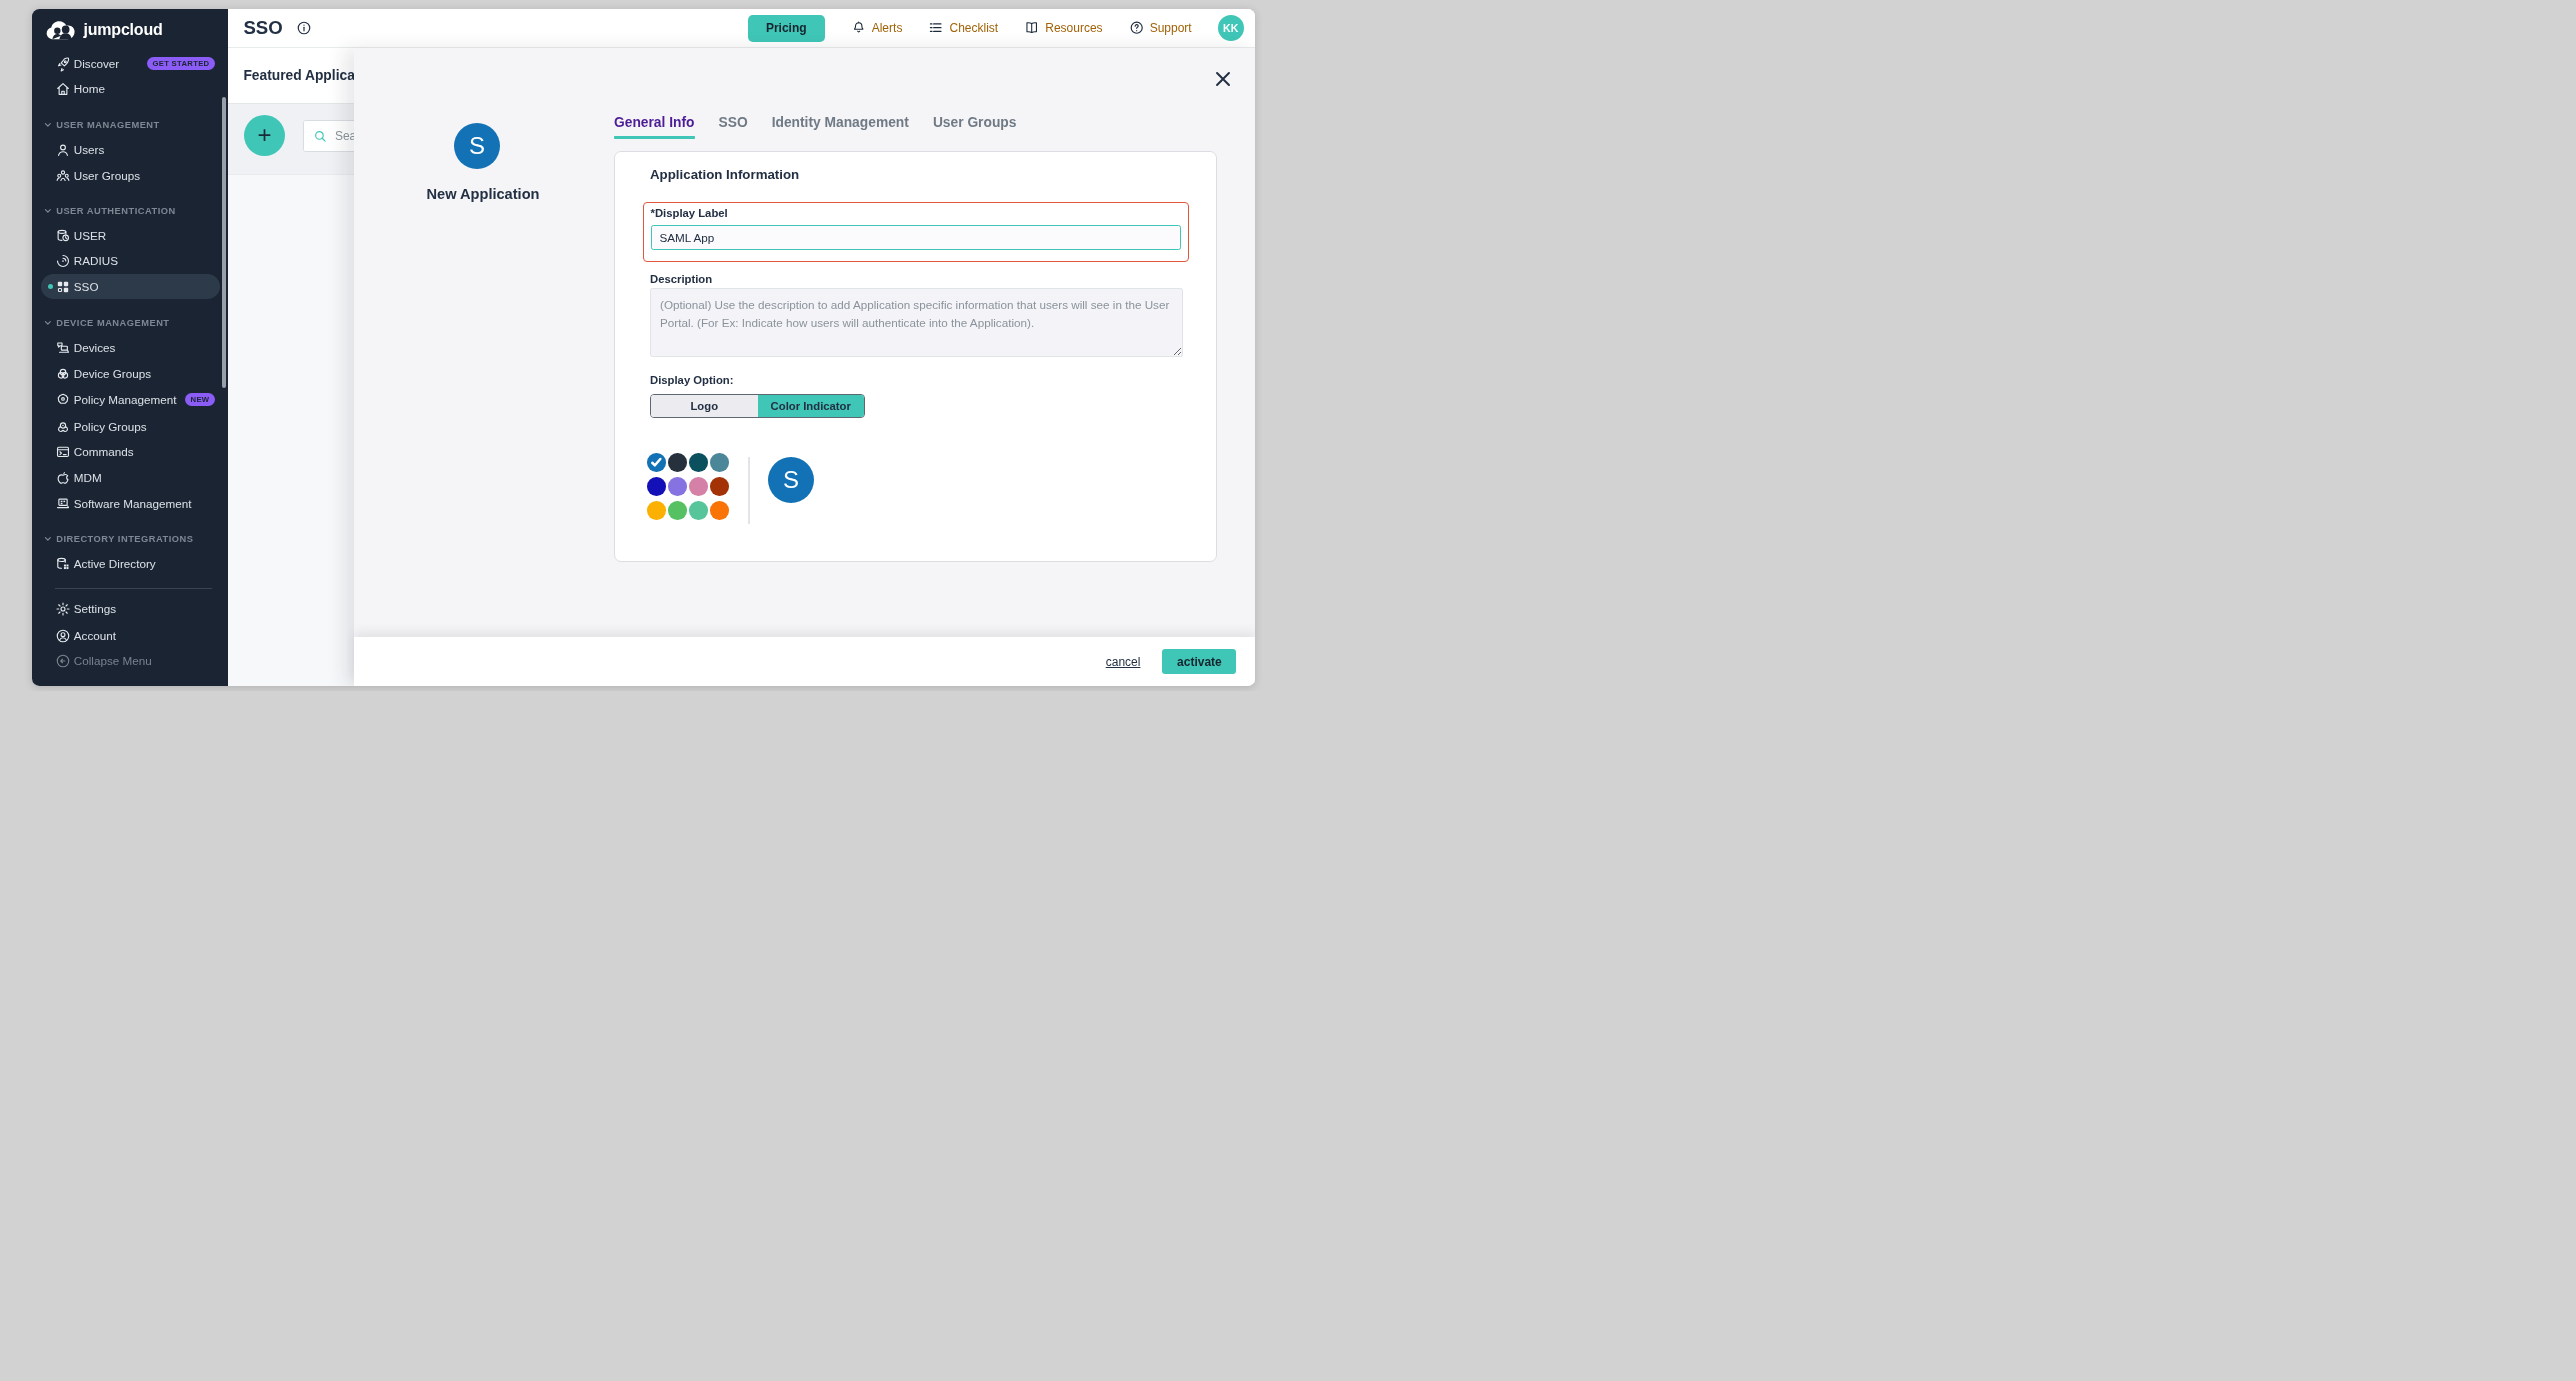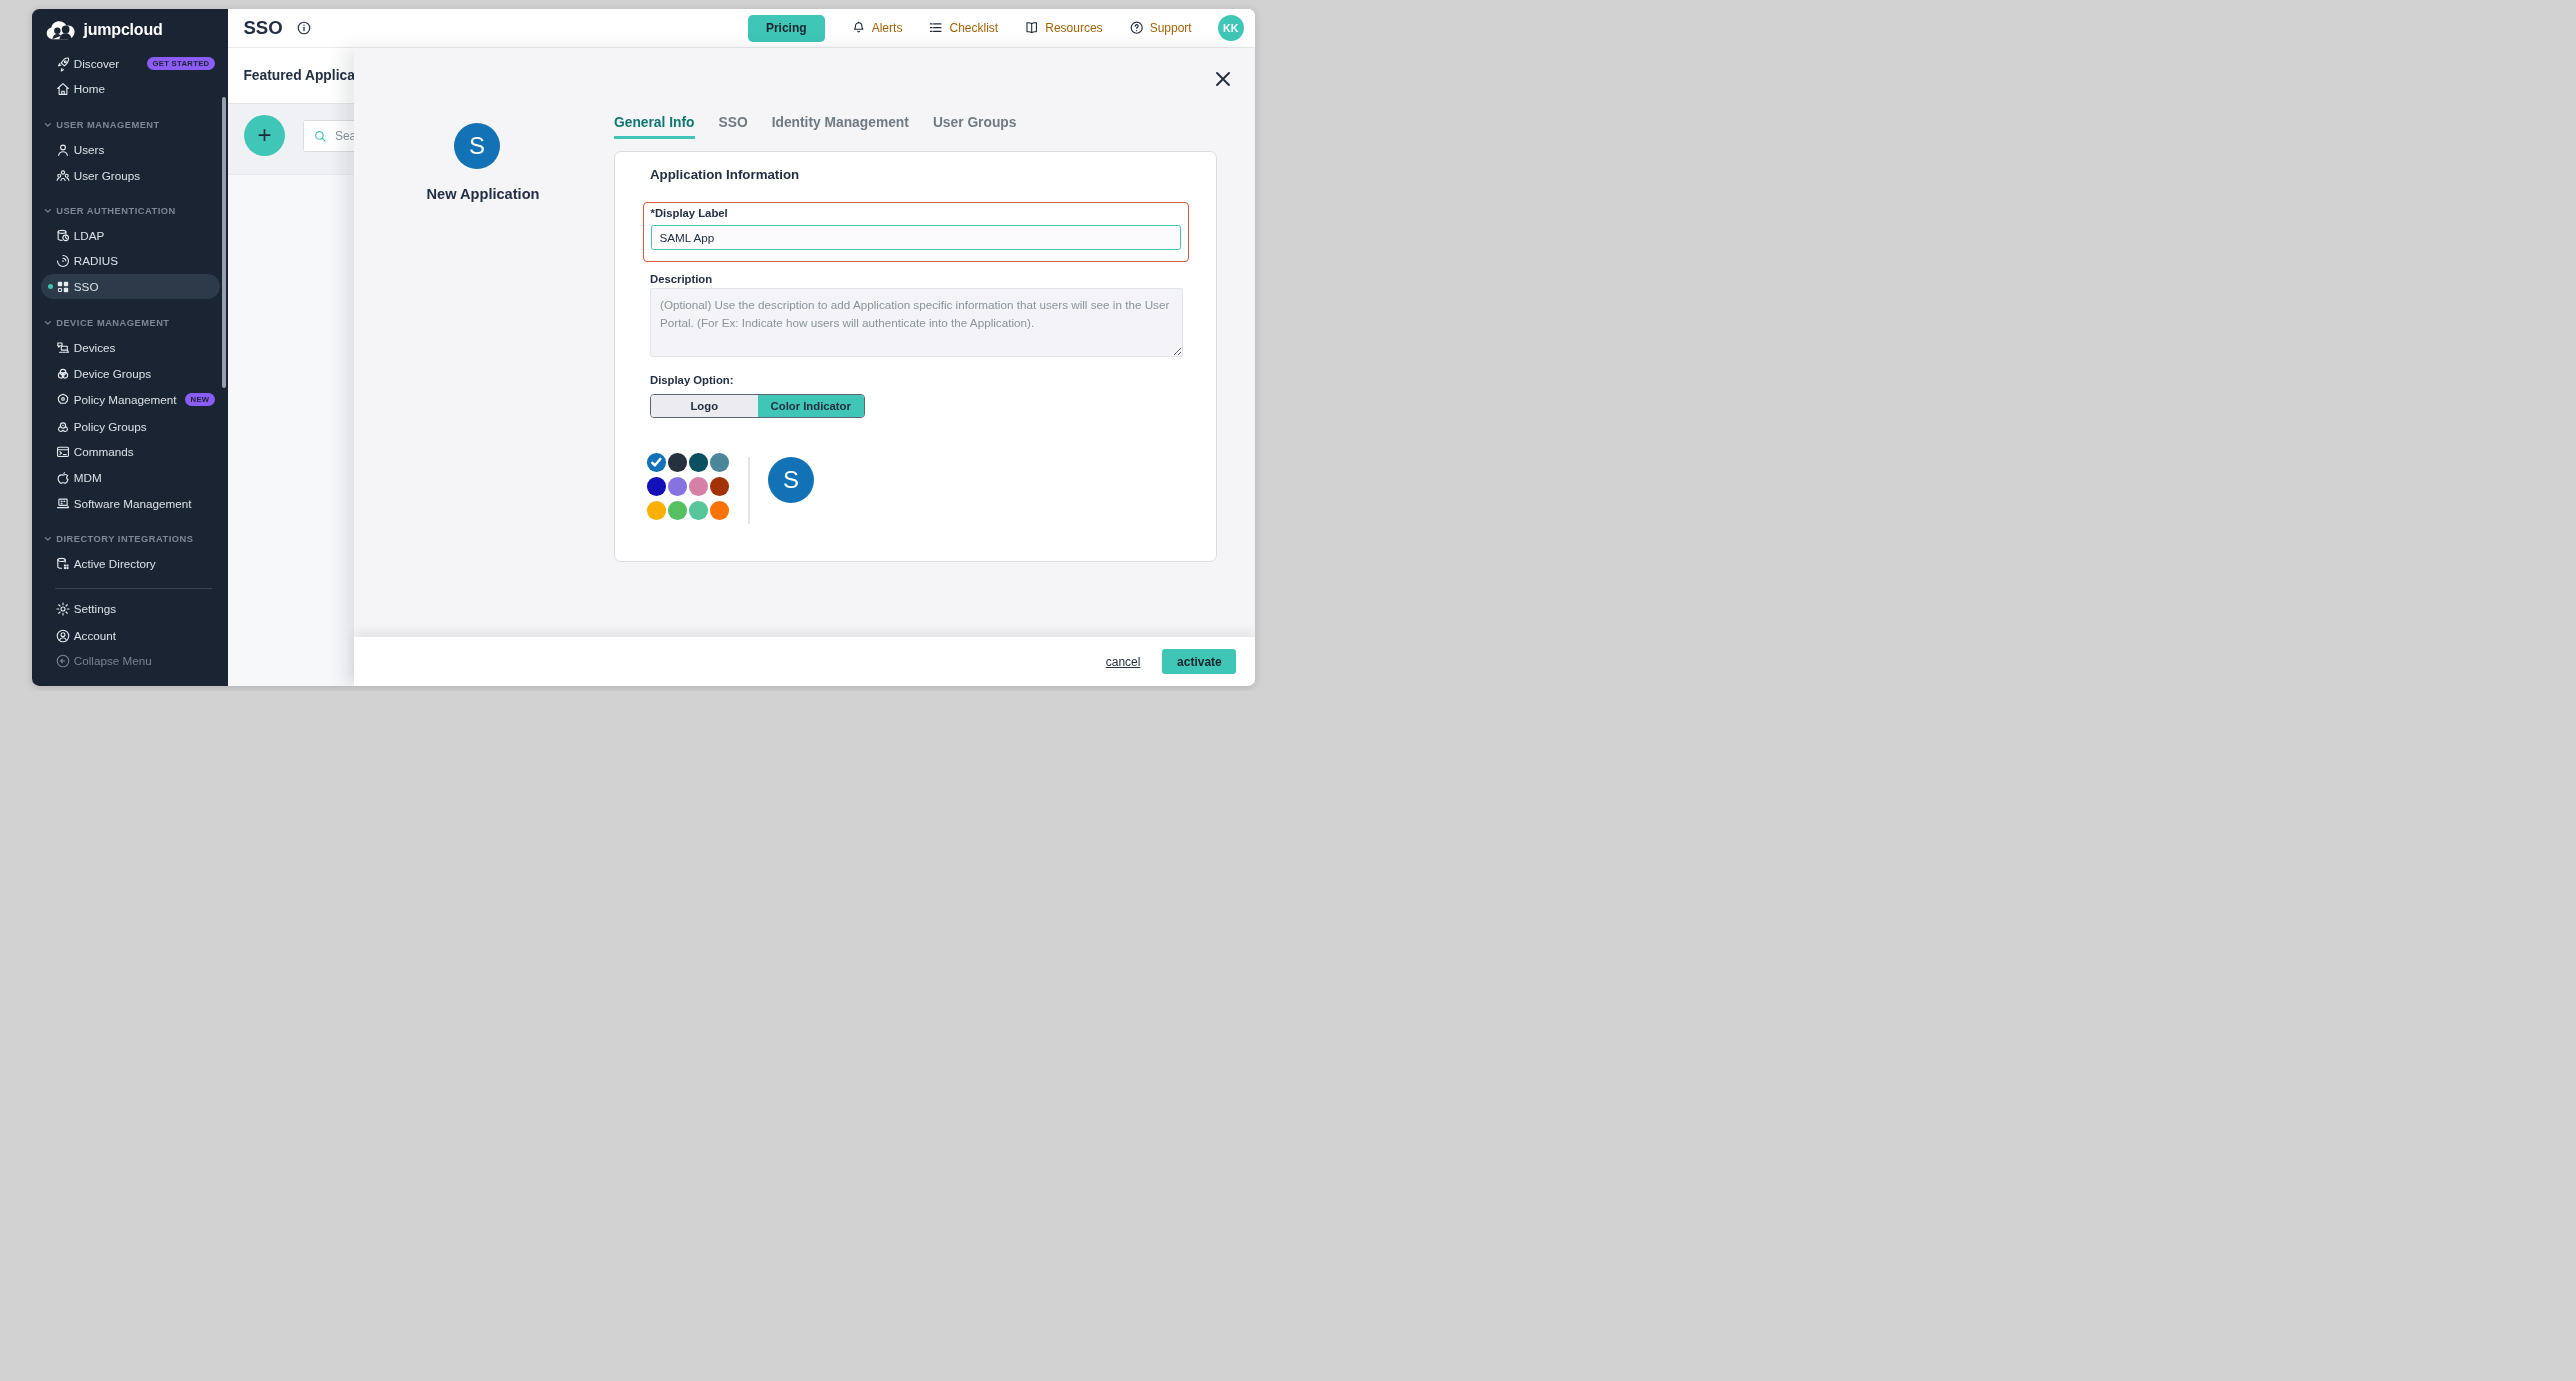--- a/index.html
+++ b/index.html
@@ -47,21 +47,21 @@
   input::placeholder, textarea::placeholder { color:#8a939b; opacity:1; }
 
   
   .modal { position:absolute; top:39px; left:126px; right:0; bottom:0; background:#f5f5f8; box-shadow:-9.7px 0 18px rgba(30,40,50,.10); z-index:5; border-radius:0 0 7.3px 0; }
   .close-btn { position:absolute; right:21px; top:20px; width:22px; height:22px; border:none; background:none; color:#233043; cursor:pointer; display:flex; align-items:center; justify-content:center; }
   .app-badge { position:absolute; left:100px; top:75px; width:46px; height:46px; border-radius:50%; background:#1272b5; color:#fff; font-size:24px; display:flex; align-items:center; justify-content:center; }
   .app-name { position:absolute; left:32px; top:138px; width:194px; text-align:center; font-size:14.6px; font-weight:700; color:#233043; }
   .tabs { position:absolute; left:260px; top:67px; display:flex; gap:24px; }
   .tab { font-size:13.8px; font-weight:600; color:#6f7a85; cursor:pointer; }
   .tab .tline { height:3.2px; margin-top:5.7px; border-radius:0.8px; background:transparent; }
-  .tab.active { color:#0f766e; }
+  .tab.active { color:#4c1d95; }
   .tab.active .tline { background:#3fc6b7; }
 
   .card { position:absolute; left:260px; top:103px; width:603px; height:411px; background:#fff; border:0.8px solid #dcdde3; border-radius:7px; }
   .card-h { position:absolute; left:35px; top:15.4px; font-size:13.3px; font-weight:700; color:#233043; }
   .hl-group { position:absolute; left:28px; top:50px; width:546px; height:60px; border:1.6px solid #e0573b; border-radius:4px; }
   .hl-label { position:absolute; left:6.5px; top:4px; font-size:11.3px; font-weight:600; color:#233043; }
   .display-input { position:absolute; left:6.5px; top:22px; width:530px; height:25px; border:1.6px solid #3fc6b7; border-radius:2.4px; background:#fbfbfe; font-size:11.7px; color:#233043; padding:0 8px; outline:none; }
   .desc-label { position:absolute; left:35px; top:121px; font-size:11.3px; font-weight:600; color:#233043; }
   .desc-ta { position:absolute; left:35px; top:136px; width:533px; height:69px; background:#f4f4f8; border:0.8px solid #dfe4e4; border-radius:2.4px; padding:7.3px 9px; font-size:11.7px; line-height:1.55; color:#55606a; outline:none; }
   .dopt-label { position:absolute; left:35px; top:222px; font-size:11.3px; font-weight:600; color:#233043; }
@@ -161,21 +161,21 @@
       <div class="srow" style="top:214px">
         <span class="sicon">
             <svg viewBox="0 0 24 24" width="100%" height="100%" fill="none" stroke="currentColor" stroke-width="1.7" stroke-linecap="round" stroke-linejoin="round">
               <ellipse cx="10.5" cy="5.8" rx="5.8" ry="2.3"></ellipse>
               <path d="M4.7 5.8v10.4c0 1.3 2.6 2.3 5.8 2.3"></path>
               <path d="M16.3 5.8v3.7"></path>
               <circle cx="16" cy="14.8" r="4.2"></circle>
               <path d="M16 13v1.8l1.6 1"></path>
             </svg>
           </span>
-        <span class="slabel">LDAP</span>
+        <span class="slabel">USER</span>
       </div>
       <div class="srow" style="top:239px">
         <span class="sicon">
             <svg viewBox="0 0 24 24" width="100%" height="100%" fill="none" stroke="currentColor" stroke-width="1.7" stroke-linecap="round" stroke-linejoin="round">
               <path d="M12 3.8a8.2 8.2 0 1 1-8.2 8.2"></path>
               <path d="M12 7.8a4.2 4.2 0 0 1 4.2 4.2"></path>
               <circle cx="12" cy="12" r="1.3" fill="currentColor" stroke="none"></circle>
             </svg>
           </span>
         <span class="slabel">RADIUS</span>

